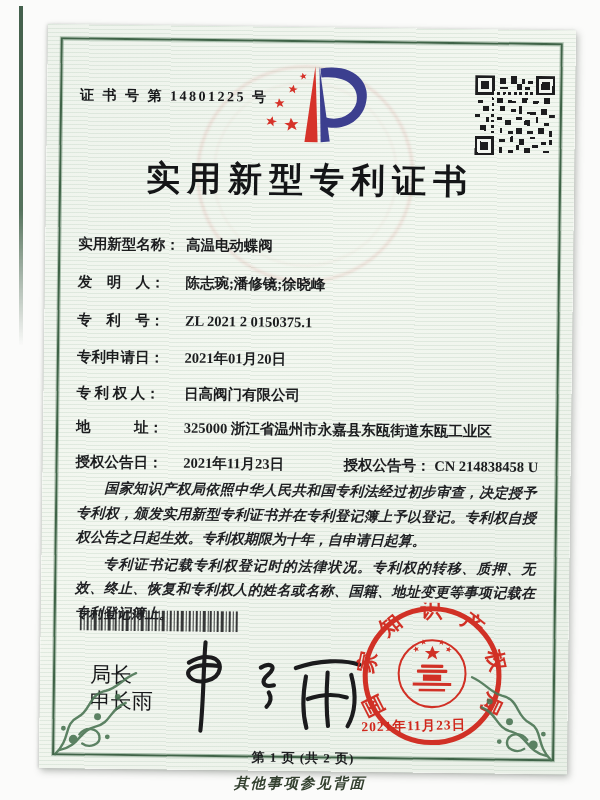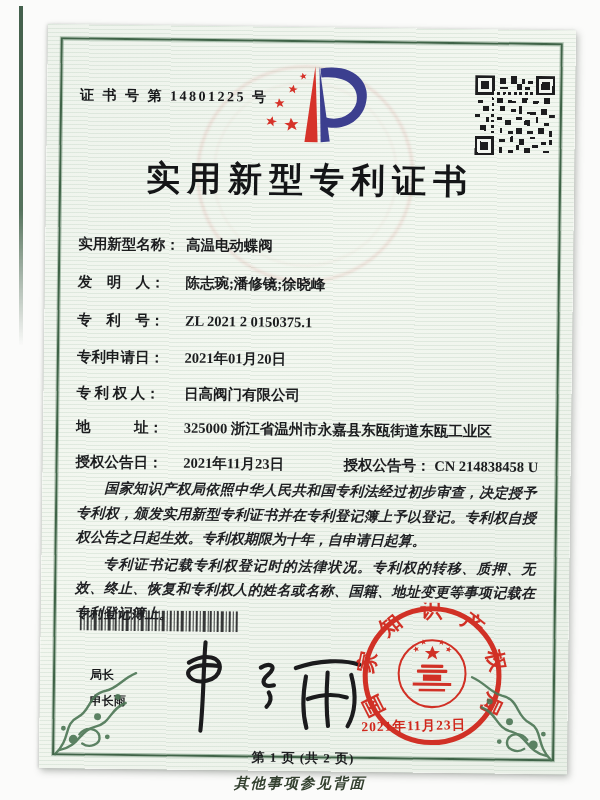--- a/index.html
+++ b/index.html
@@ -53,21 +53,21 @@
   .field-row { position:absolute; left:33px; width:470px; font-size:14.5px; color:#1b1c1e; font-weight:600; white-space:nowrap; }
   .field-label { display:inline-block; min-width:104px; }
   .grant-pair { position:absolute; left:268px; top:0; }
   .paragraphs {
     position:absolute; left:34px; top:452px; width:460px;
     font-size:14px; line-height:24.5px; color:#202124;
     font-style:italic; font-weight:600; text-align:justify;
   }
   .paragraphs p { text-indent:2em; margin-bottom:2px; }
   .barcode { position:absolute; left:39px; top:585px; width:160px; height:21px; opacity:.88; }
-  .officer { position:absolute; left:50px; top:637px; font-size:12px; font-weight:bold; color:#17181a; line-height:26px; }
+  .officer { position:absolute; left:50px; top:637px; font-size:21px; font-weight:normal; color:#17181a; line-height:26px; }
   .signature { position:absolute; left:128px; top:606px; width:210px; height:108px; }
   .seal { position:absolute; left:316px; top:574px; width:152px; height:152px; opacity:.95; }
   .seal-date {
     position:absolute; left:322px; top:688px; width:140px;
     color:#d0271c; font-size:13.5px; font-weight:bold; letter-spacing:1px;
     transform:rotate(-2deg); white-space:nowrap;
   }
   .page-no {
     position:absolute; left:0; top:722px; width:100%; text-align:center;
     font-size:13px; color:#1b1c1e; font-weight:600; letter-spacing:1px;

